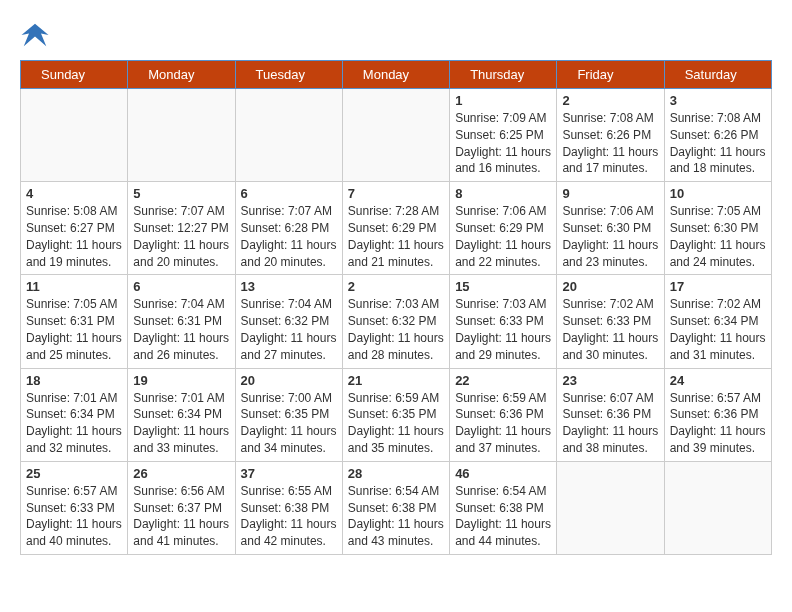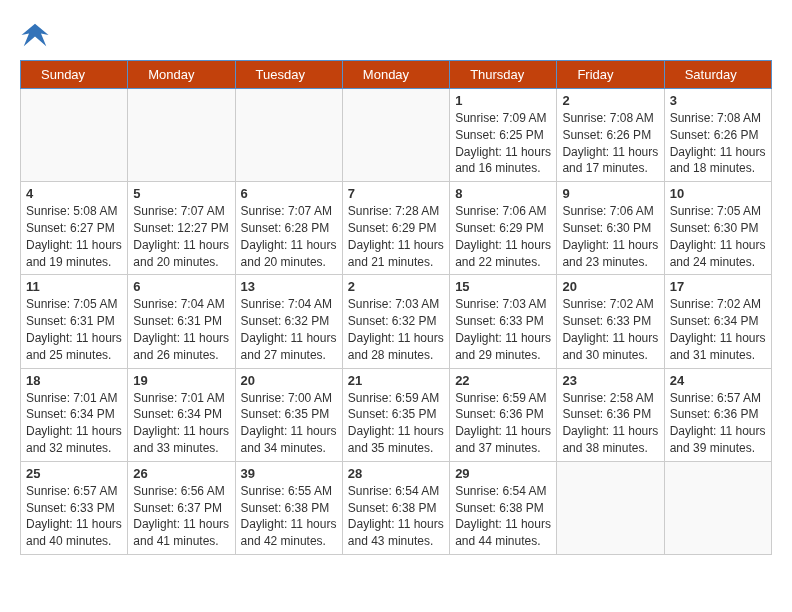--- a/index.html
+++ b/index.html
@@ -259,21 +259,21 @@
 Daylight: 11 hours and 35 minutes.</div>
         </td>
         <td>
           <span class="day-num">22</span>
           <div class="day-info">Sunrise: 6:59 AM
 Sunset: 6:36 PM
 Daylight: 11 hours and 37 minutes.</div>
         </td>
         <td>
           <span class="day-num">23</span>
-          <div class="day-info">Sunrise: 2:58 AM
+          <div class="day-info">Sunrise: 6:07 AM
 Sunset: 6:36 PM
 Daylight: 11 hours and 38 minutes.</div>
         </td>
         <td>
           <span class="day-num">24</span>
           <div class="day-info">Sunrise: 6:57 AM
 Sunset: 6:36 PM
 Daylight: 11 hours and 39 minutes.</div>
         </td>
       </tr>
@@ -284,33 +284,33 @@
 Sunset: 6:33 PM
 Daylight: 11 hours and 40 minutes.</div>
         </td>
         <td>
           <span class="day-num">26</span>
           <div class="day-info">Sunrise: 6:56 AM
 Sunset: 6:37 PM
 Daylight: 11 hours and 41 minutes.</div>
         </td>
         <td>
-          <span class="day-num">39</span>
+          <span class="day-num">37</span>
           <div class="day-info">Sunrise: 6:55 AM
 Sunset: 6:38 PM
 Daylight: 11 hours and 42 minutes.</div>
         </td>
         <td>
           <span class="day-num">28</span>
           <div class="day-info">Sunrise: 6:54 AM
 Sunset: 6:38 PM
 Daylight: 11 hours and 43 minutes.</div>
         </td>
         <td>
-          <span class="day-num">29</span>
+          <span class="day-num">46</span>
           <div class="day-info">Sunrise: 6:54 AM
 Sunset: 6:38 PM
 Daylight: 11 hours and 44 minutes.</div>
         </td>
         <td class="empty"></td>
         <td class="empty"></td>
       </tr>
     </tbody>
 </table>
 

